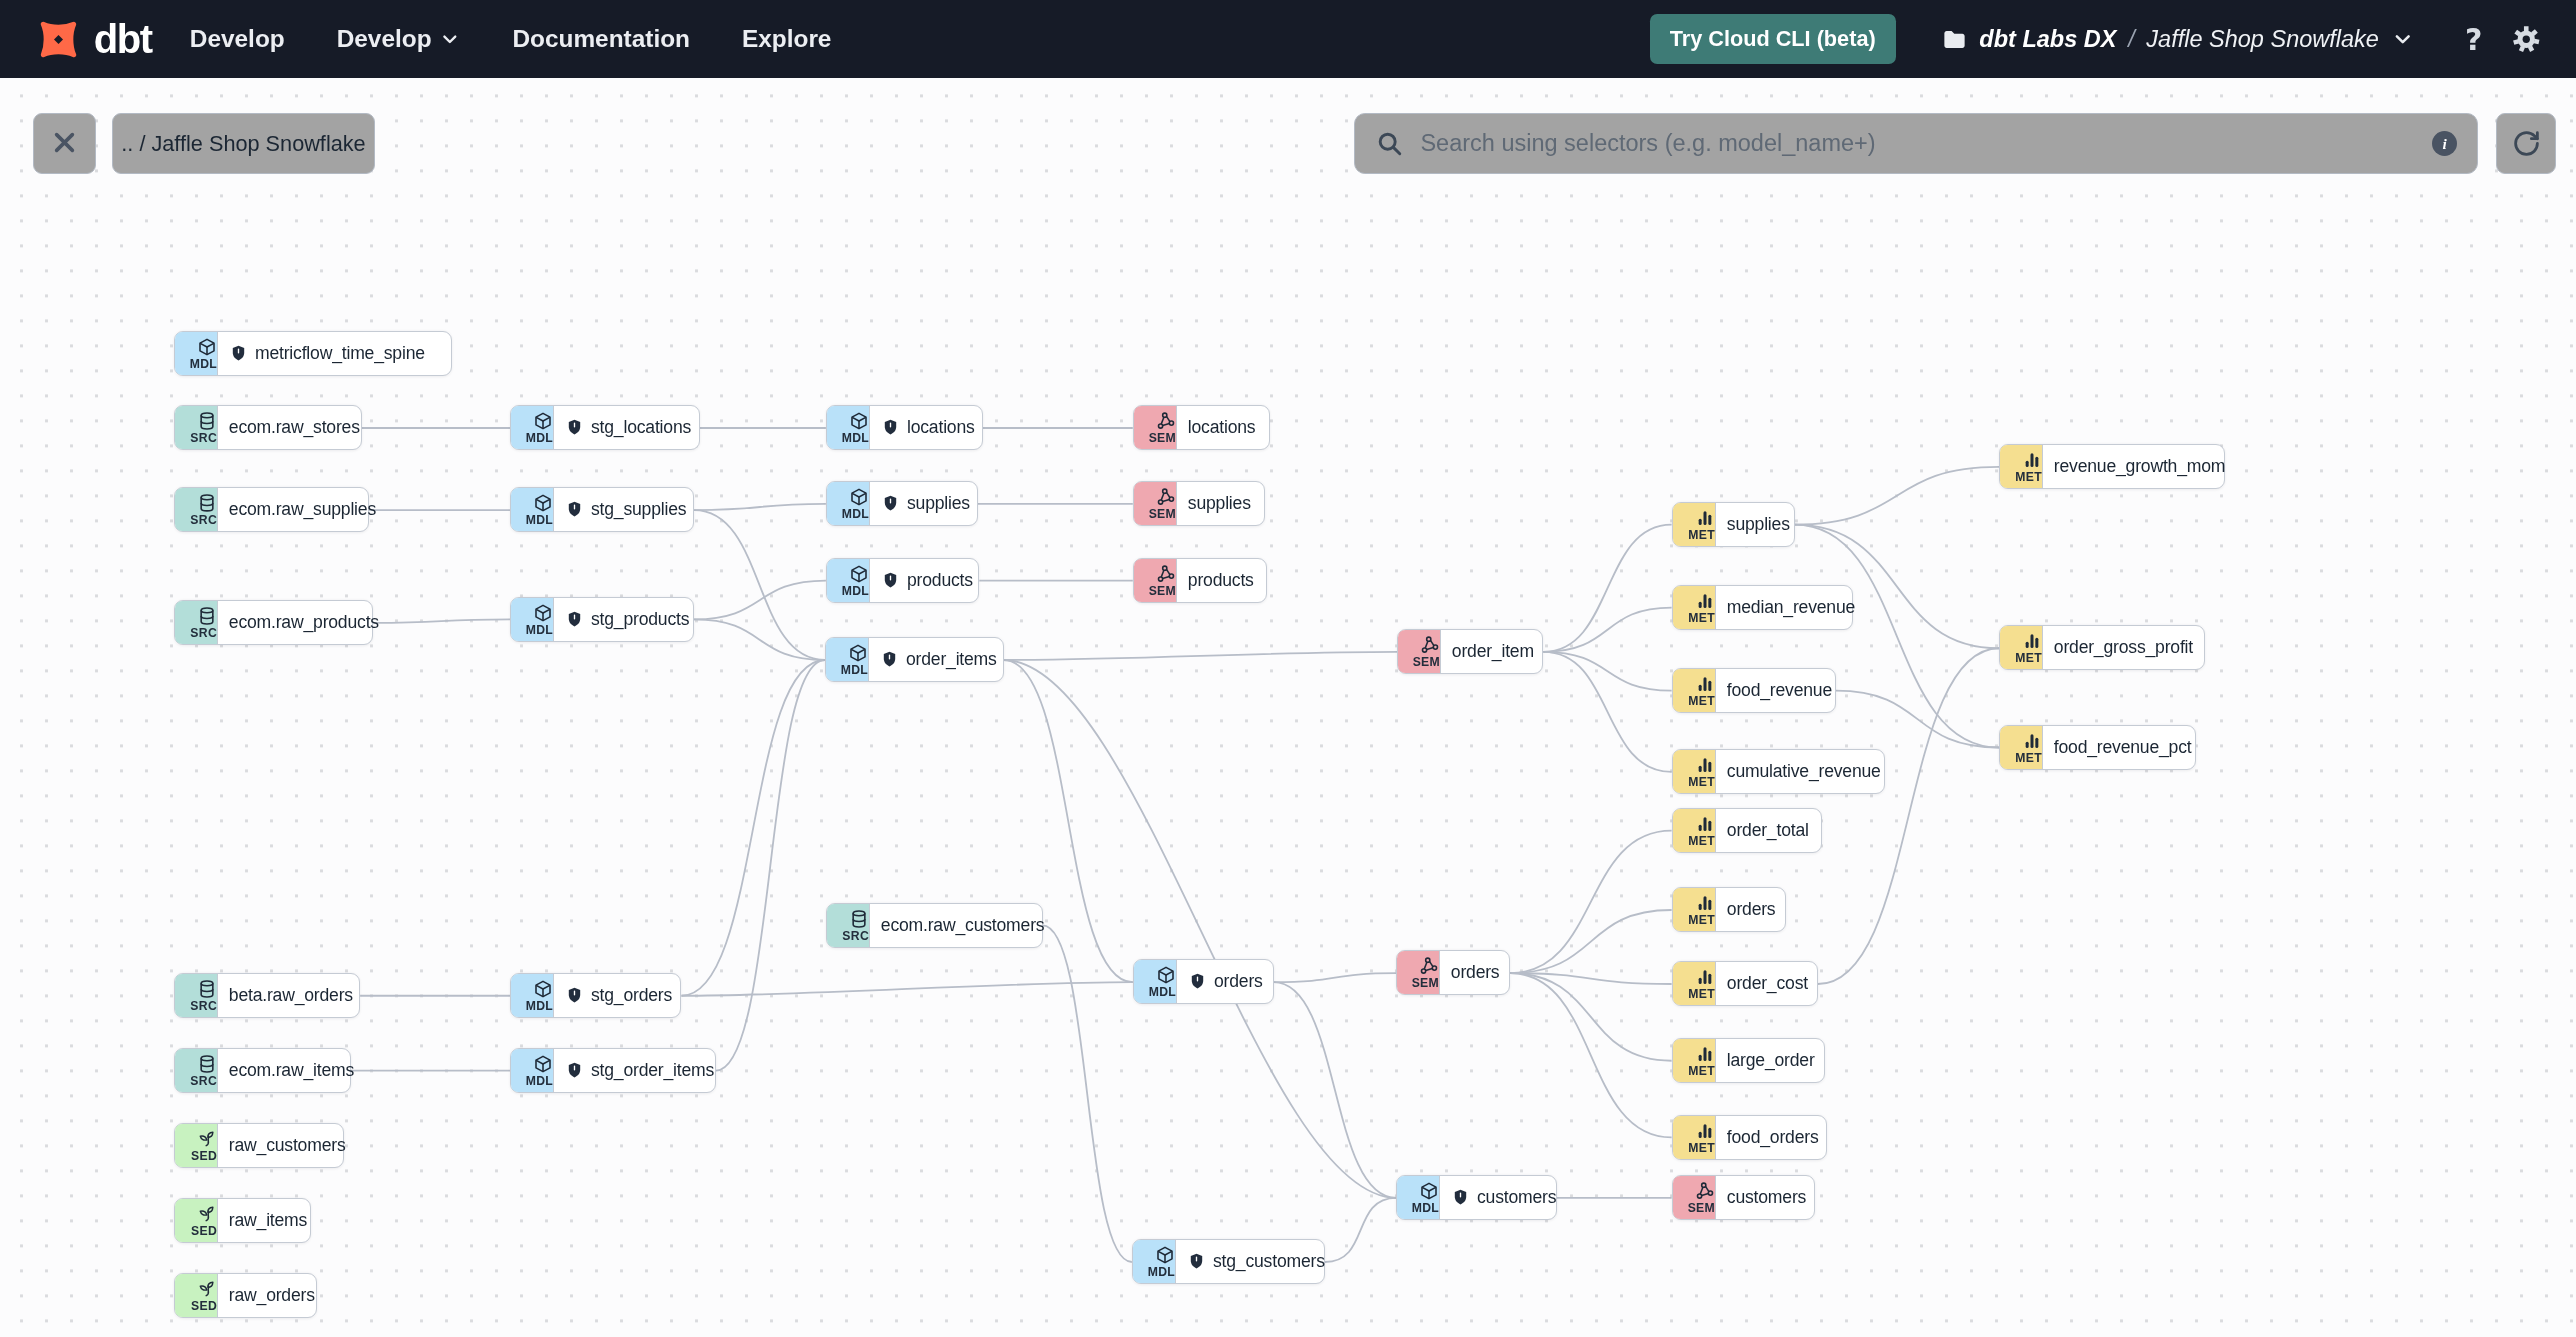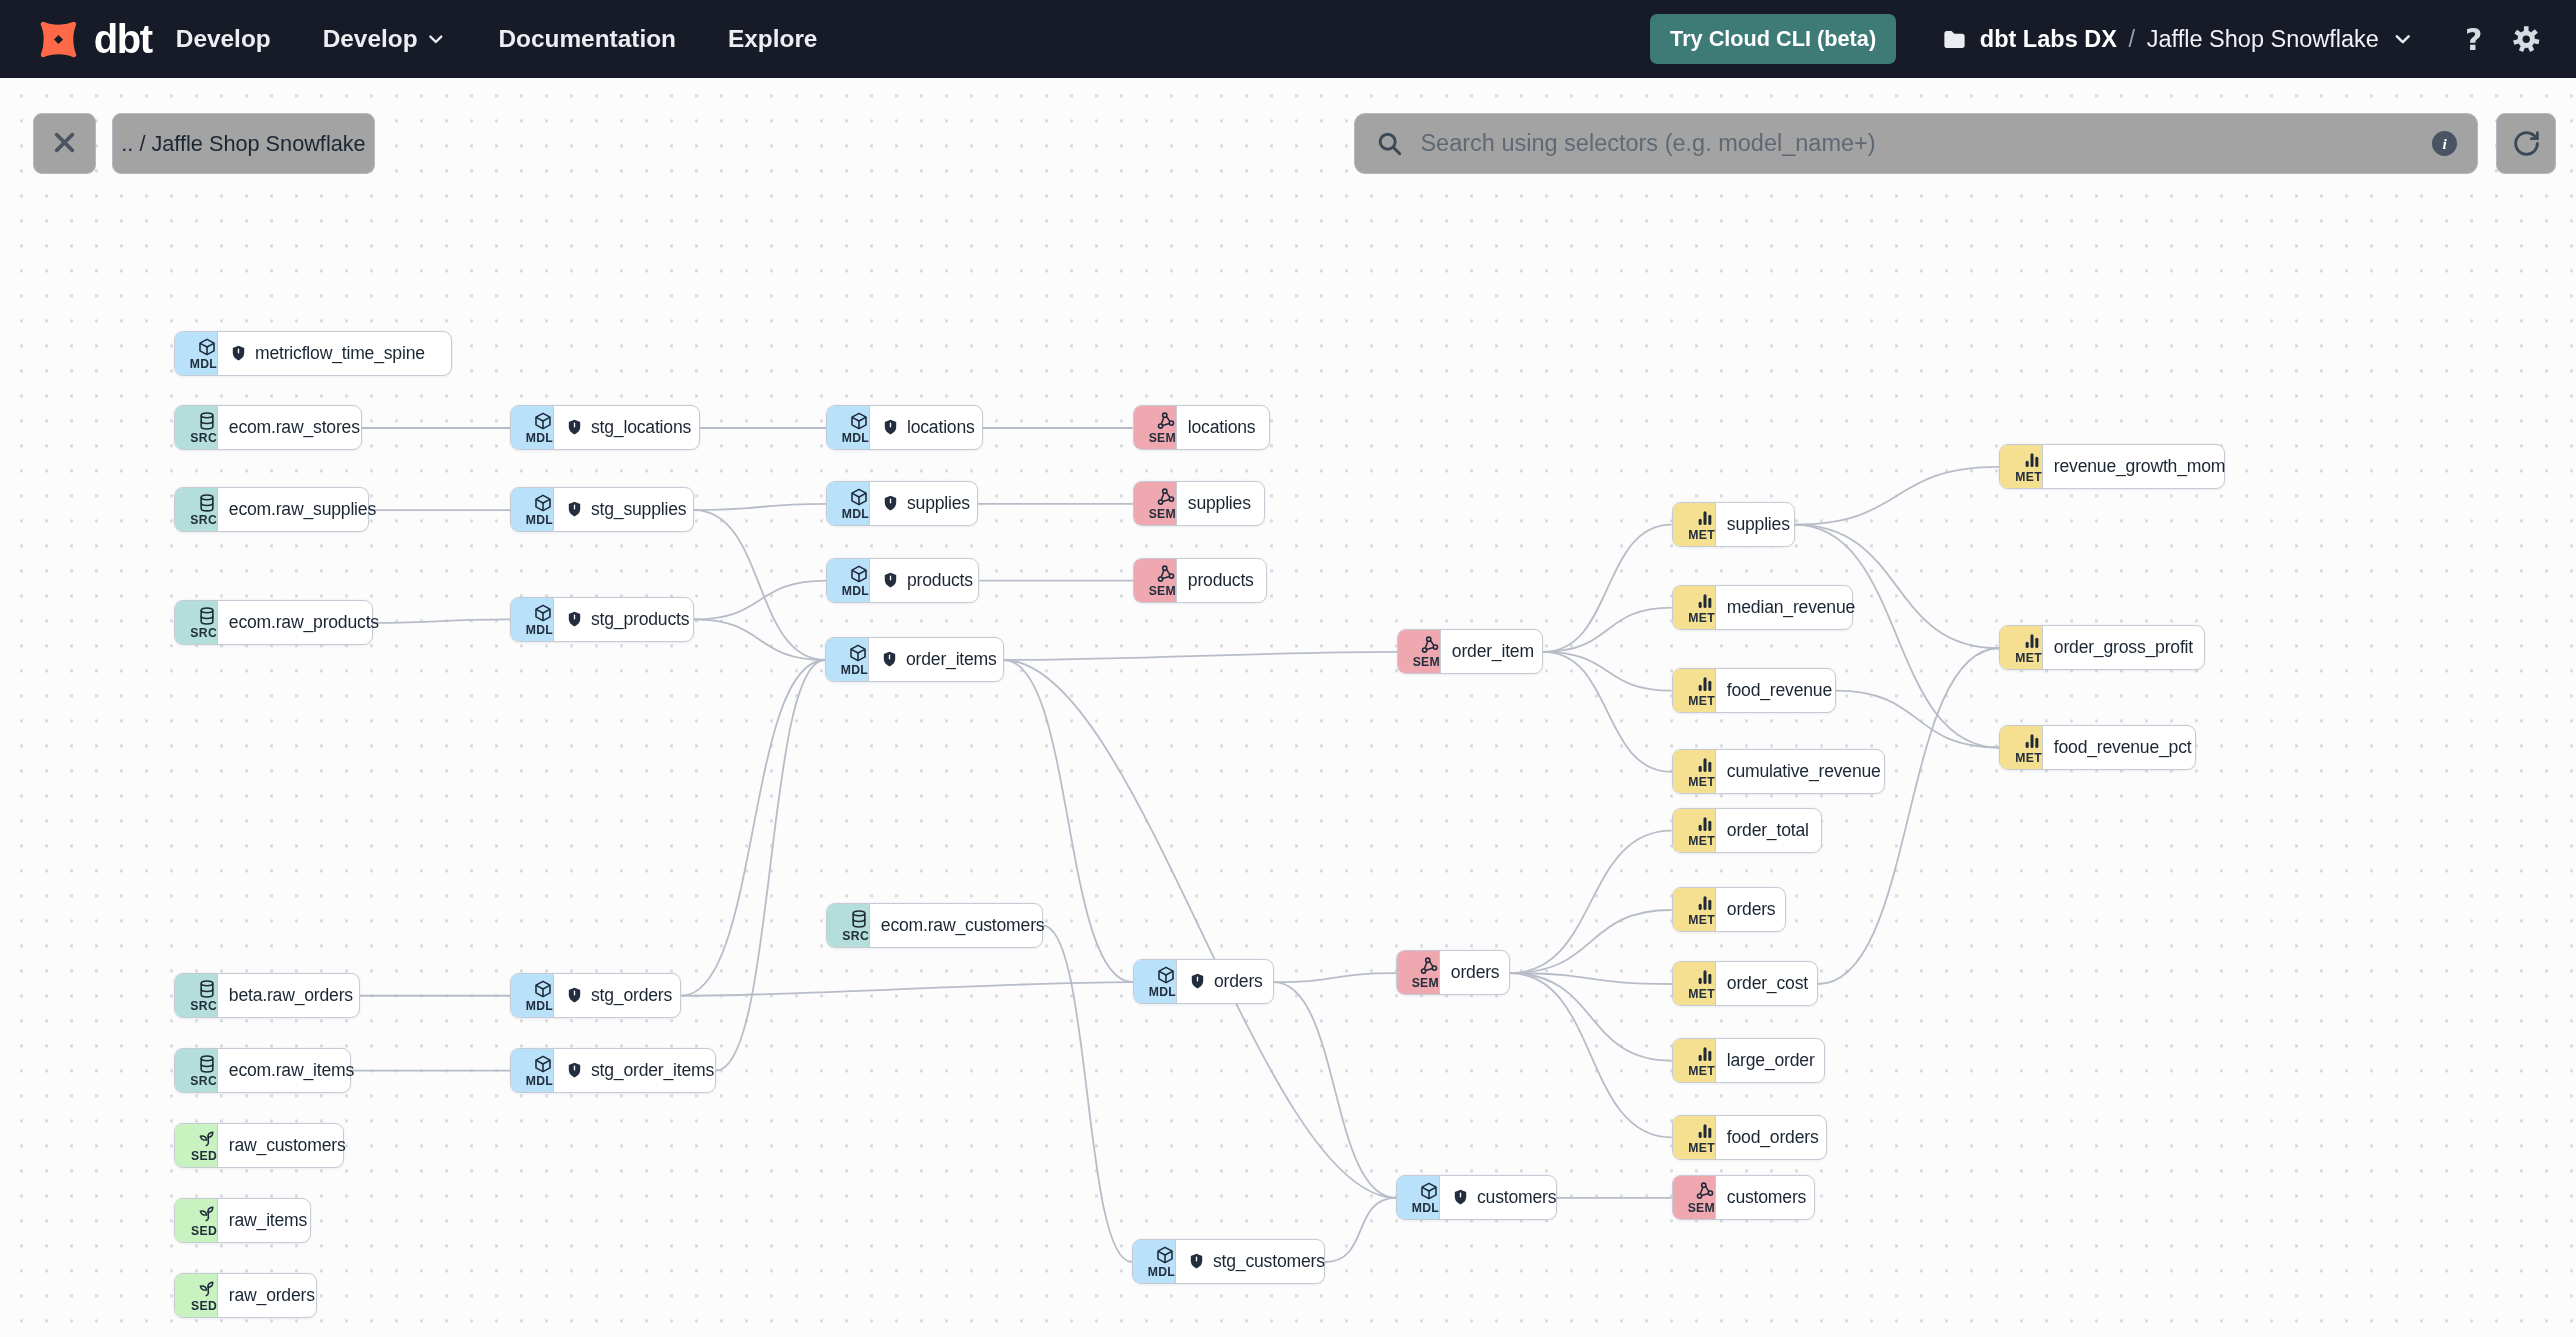--- a/index.html
+++ b/index.html
@@ -7,28 +7,28 @@
     width:2576px;height:1338px;overflow:hidden;position:relative;
     font-family:"Liberation Sans",sans-serif;background:#fcfcfd;
   }
   
   .header{
     position:absolute;top:0;left:0;width:2576px;height:78px;background:#161b27;
     display:flex;align-items:center;box-sizing:border-box;padding:0 34px;z-index:10;
   }
   .logo{display:flex;align-items:center;cursor:pointer;}
   .logo-word{color:#ffffff;font-size:40px;font-weight:800;letter-spacing:-1.4px;margin-left:10.8px;}
-  .nav{display:flex;gap:52px;margin-left:24px;}
+  .nav{display:flex;gap:52px;margin-left:38px;}
   .nav-item{color:#eceef2;font-size:24.4px;font-weight:600;display:flex;align-items:center;gap:7.2px;cursor:pointer;}
   .hdr-right{margin-left:auto;display:flex;align-items:center;}
   .cta{
     background:#3e7b76;color:#ffffff;font-size:21.7px;font-weight:600;
     padding:11.7px 20px;border-radius:7.2px;cursor:pointer;white-space:nowrap;
   }
-  .project{display:flex;align-items:center;gap:11.7px;margin-left:45px;cursor:pointer;}
+  .project{display:flex;align-items:center;gap:11.7px;margin-left:45px;cursor:pointer;font-style:italic;}
   .project .org{color:#ffffff;font-size:23.5px;font-weight:700;}
   .project .sep{color:#9aa3b1;font-size:23.5px;}
   .project .name{color:#f0f2f5;font-size:23.5px;font-weight:400;}
   .help{color:#d7dce3;font-size:30px;font-weight:700;margin-left:51px;cursor:pointer;font-family:"DejaVu Sans",sans-serif;}
   .gear{margin-left:27px;cursor:pointer;display:flex;align-items:center;}
   
   .canvas{
     position:absolute;left:0;top:78px;width:2576px;height:1260px;
     background-color:#fcfcfd;
     background-image:radial-gradient(circle,#dadbde 1.4px,transparent 1.6px);

